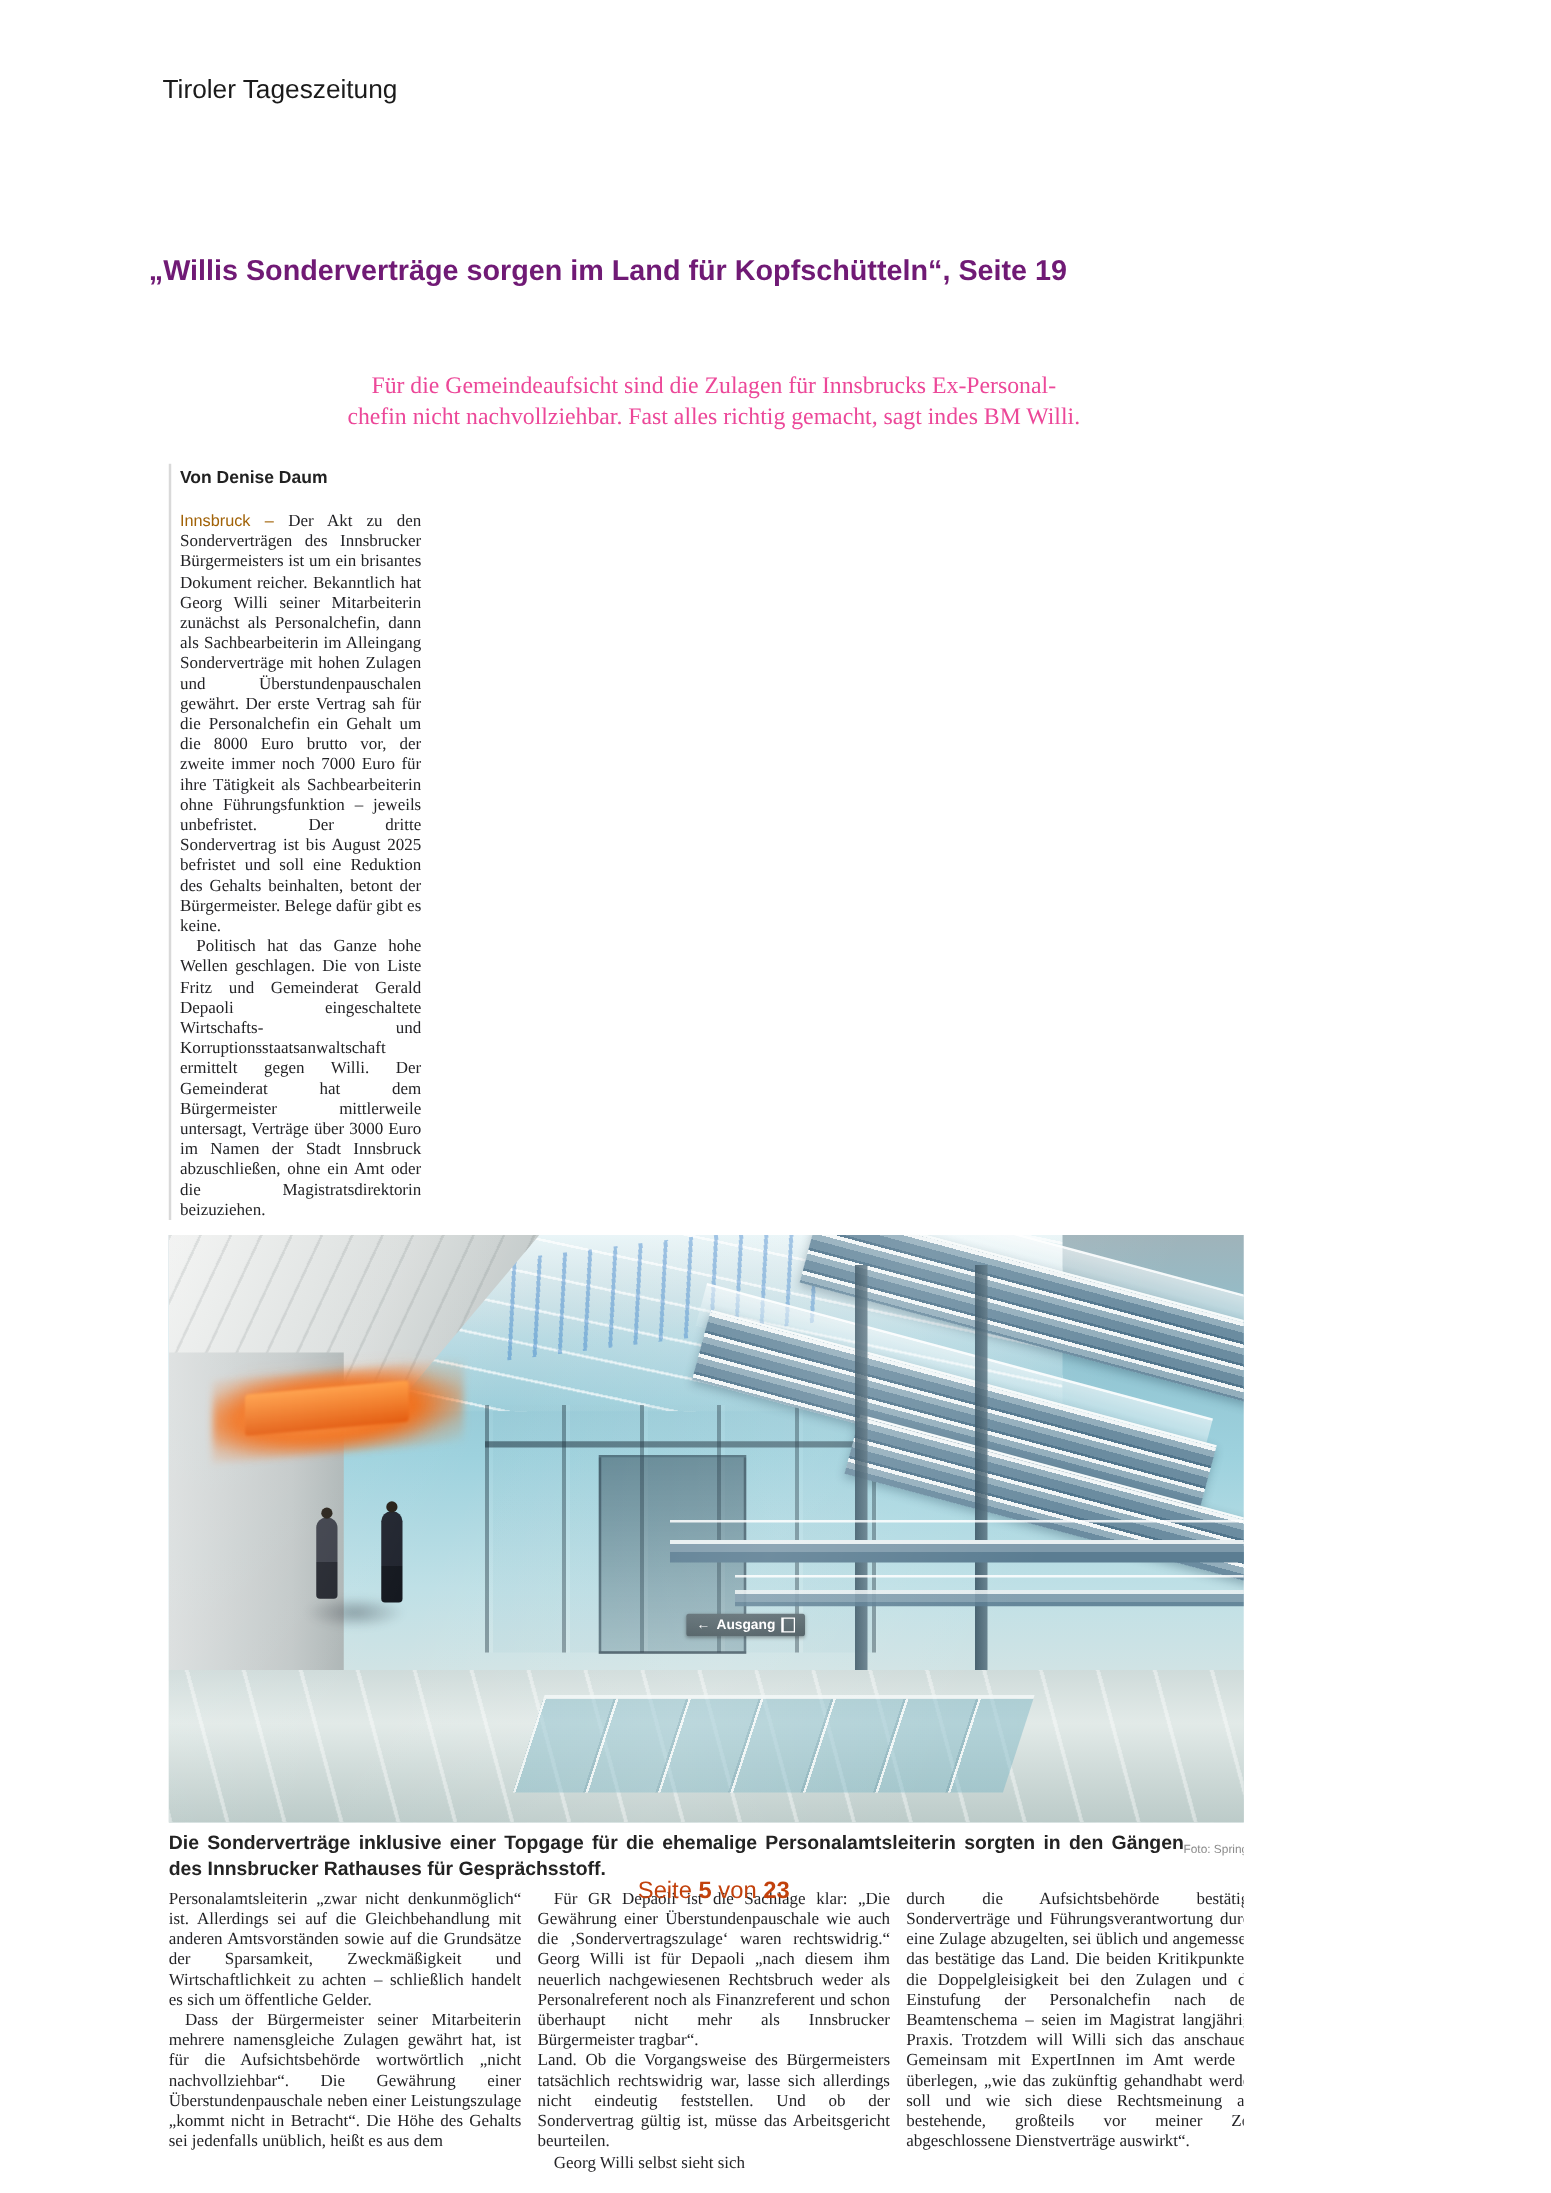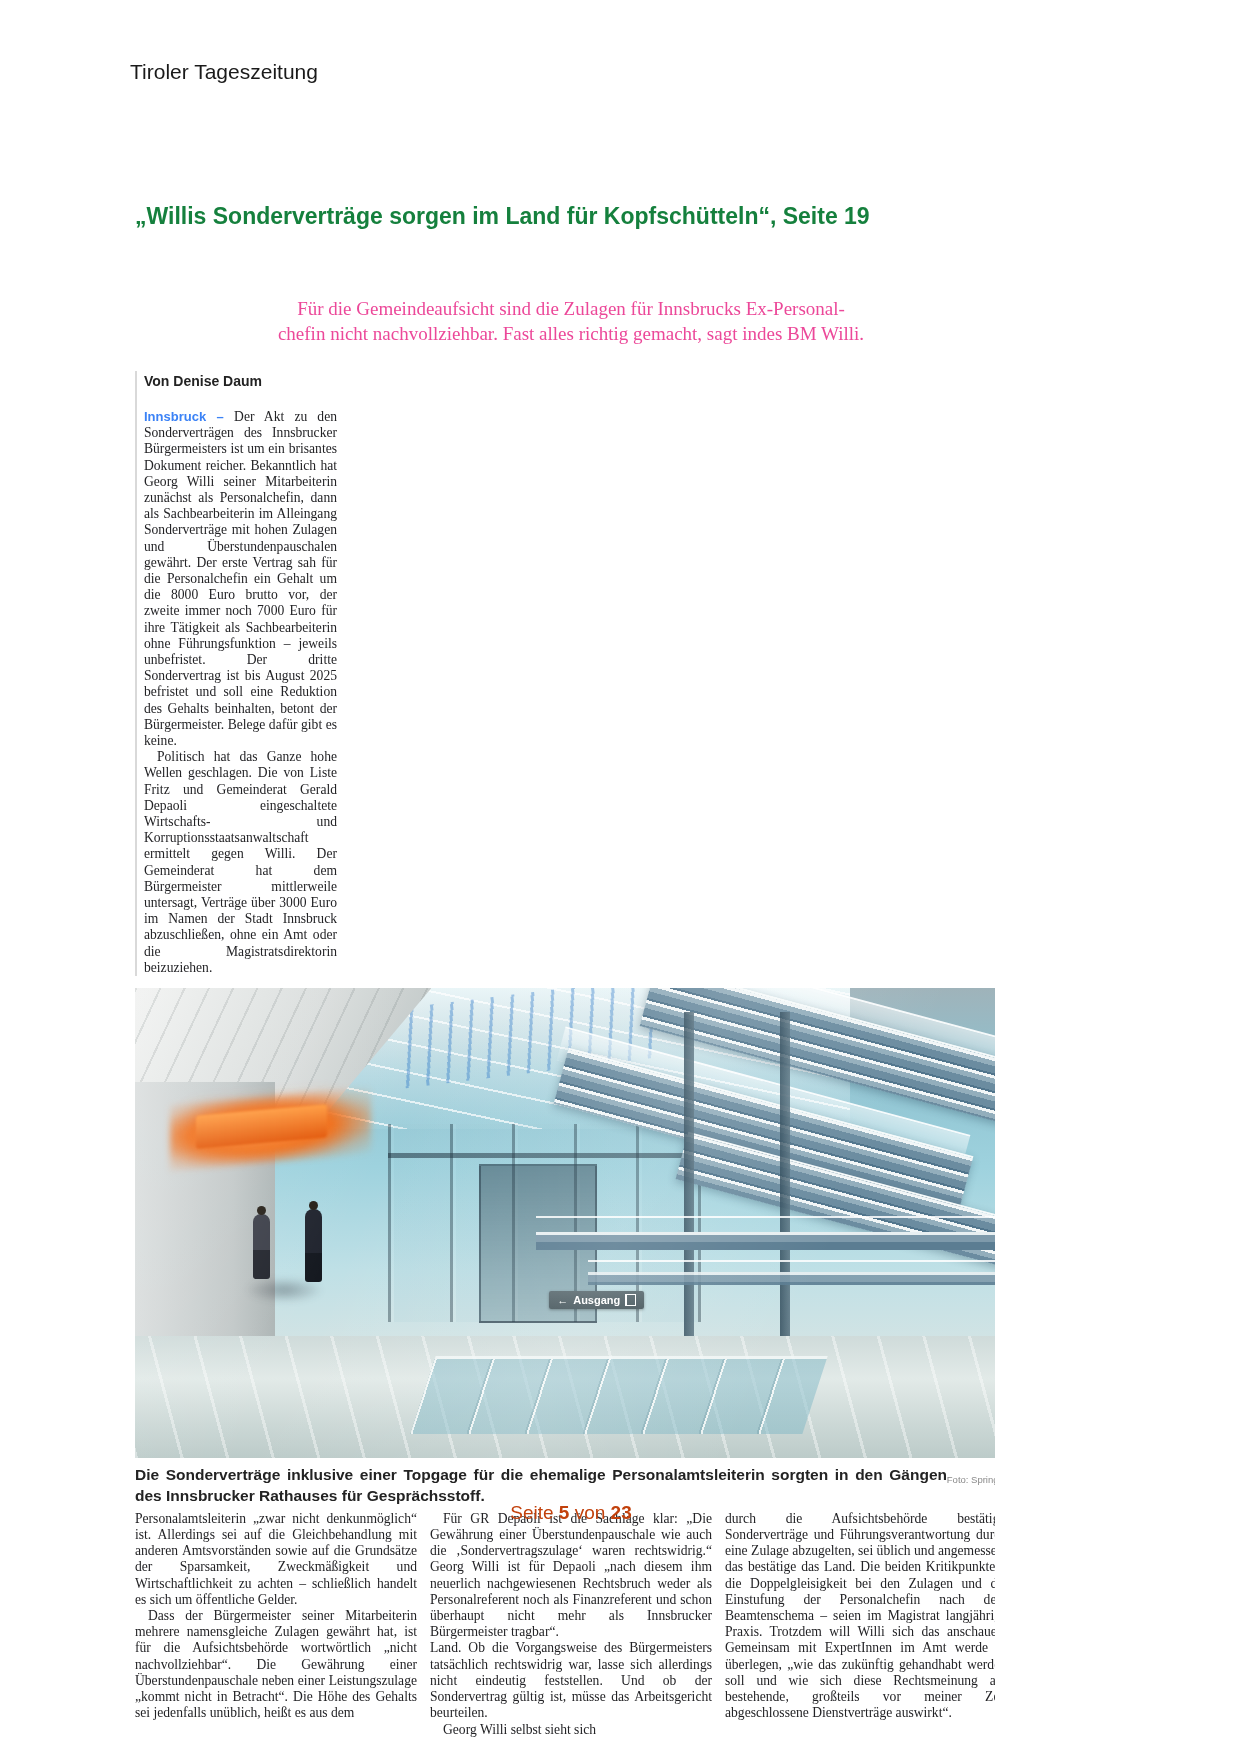--- a/index.html
+++ b/index.html
@@ -1,37 +1,37 @@
 <!DOCTYPE html>
 <html lang="de"><head>
 <meta charset="utf-8">
 <style>
   html,body{margin:0;padding:0;background:#ffffff;}
   .sheet{position:relative;width:995px;height:1754px;background:#ffffff;overflow:hidden;
          font-family:"Liberation Sans",sans-serif;color:#1c1c1c;}
 
   .masthead{position:absolute;left:130px;top:60px;font-size:21px;color:#1a1a1a;}
 
-  .toc-line{position:absolute;left:135px;top:203px;width:900px;font-size:23px;font-weight:700;color:#15803d;}
+  .toc-line{position:absolute;left:119px;top:203px;width:900px;font-size:23px;font-weight:700;color:#701a75;}
 
   .article{position:absolute;left:135px;top:283px;width:872px;}
 
   .headline{margin:6px 0 0 0;text-align:center;font-family:"Liberation Serif","DejaVu Serif",serif;
             font-weight:700;font-size:44px;line-height:1.13;color:#141414;letter-spacing:-.5px;}
   .subhead{margin:13px auto 0 auto;width:640px;text-align:center;
            font-family:"Liberation Serif","DejaVu Serif",serif;font-size:19px;line-height:1.34;color:#ec4899;}
 
   .body-wrap{margin-top:24px;display:flex;gap:12px;align-items:stretch;flex-direction:column;}
   .col-first{width:202px;flex:0 0 202px;border-left:2px solid #d9d9d9;padding-left:7px;box-sizing:border-box;}
   .byline{font-size:14px;font-weight:700;color:#222;margin:2px 0 20px 0;}
 
   .para{margin:0;font-family:"Liberation Serif","DejaVu Serif",serif;font-size:13.6px;line-height:16.2px;
         text-align:justify;color:#232326;}
   .para.indent{text-indent:13px;}
-  .lead-in{font-family:"Liberation Sans",sans-serif;font-size:13px;font-weight:700;color:#3b82f6;}
+  .lead-in{font-family:"Liberation Sans",sans-serif;font-size:13px;font-weight:400;color:#a16207;}
 
   .main-area{flex:1;display:flex;flex-direction:column;}
 
   
   .photo{position:relative;width:100%;height:470px;overflow:hidden;
          background:linear-gradient(180deg,#9fb3ba 0%,#8fc2d0 18%,#9ed2de 38%,#bfe0e6 60%,#d5e4e4 78%,#c6d6d5 100%);}
   .photo *{position:absolute;}
   .ph-skylight{left:16%;top:0;width:66%;height:30%;
       background:repeating-linear-gradient(12deg,rgba(255,255,255,0) 0 26px,rgba(255,255,255,.7) 26px 28px),
                  linear-gradient(180deg,rgba(238,249,251,.95),rgba(190,225,232,.15));}

